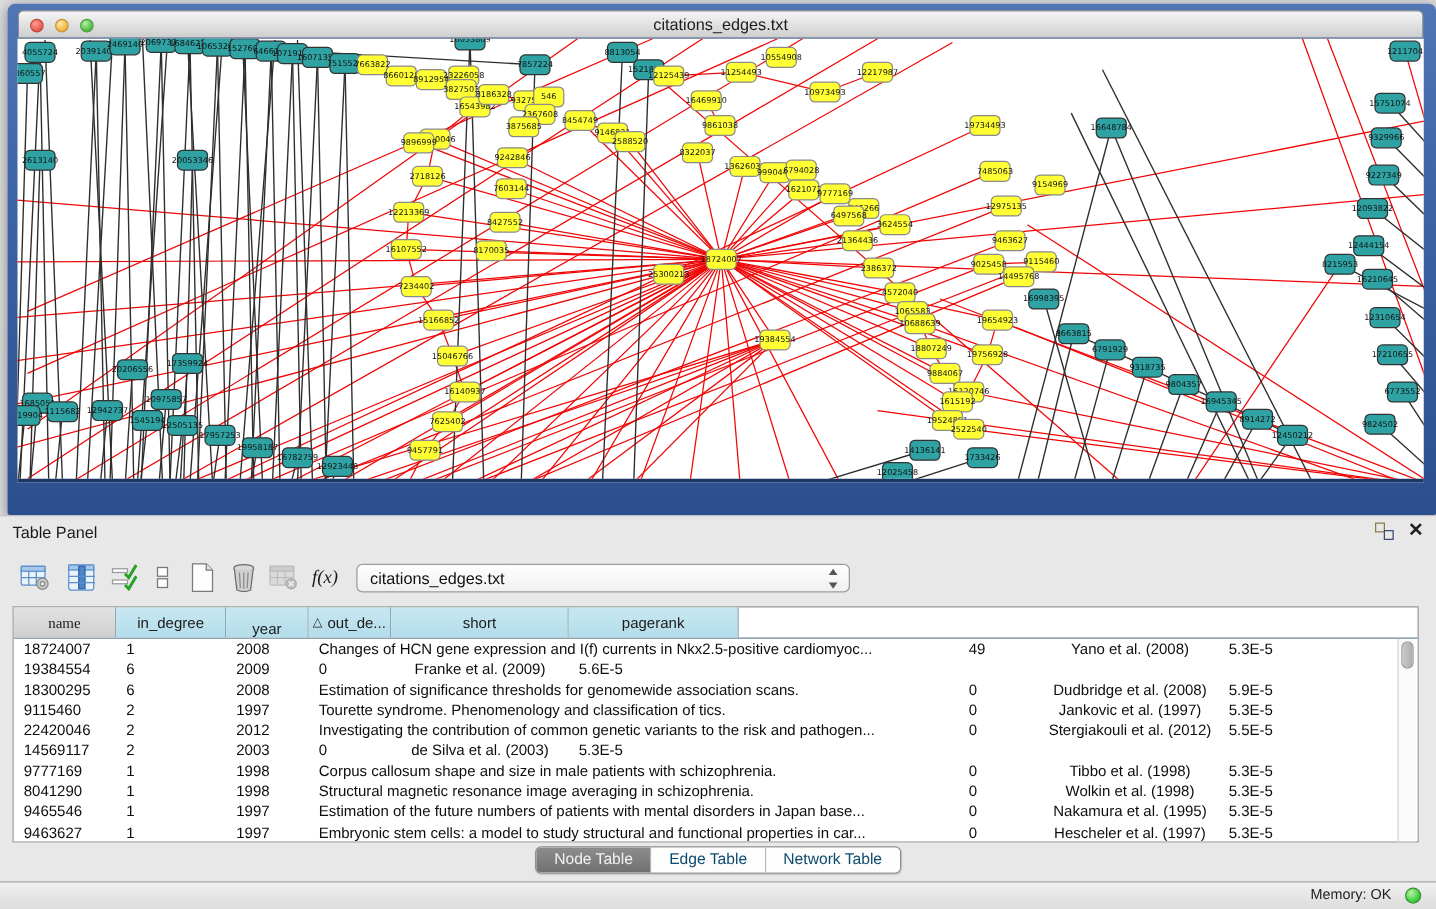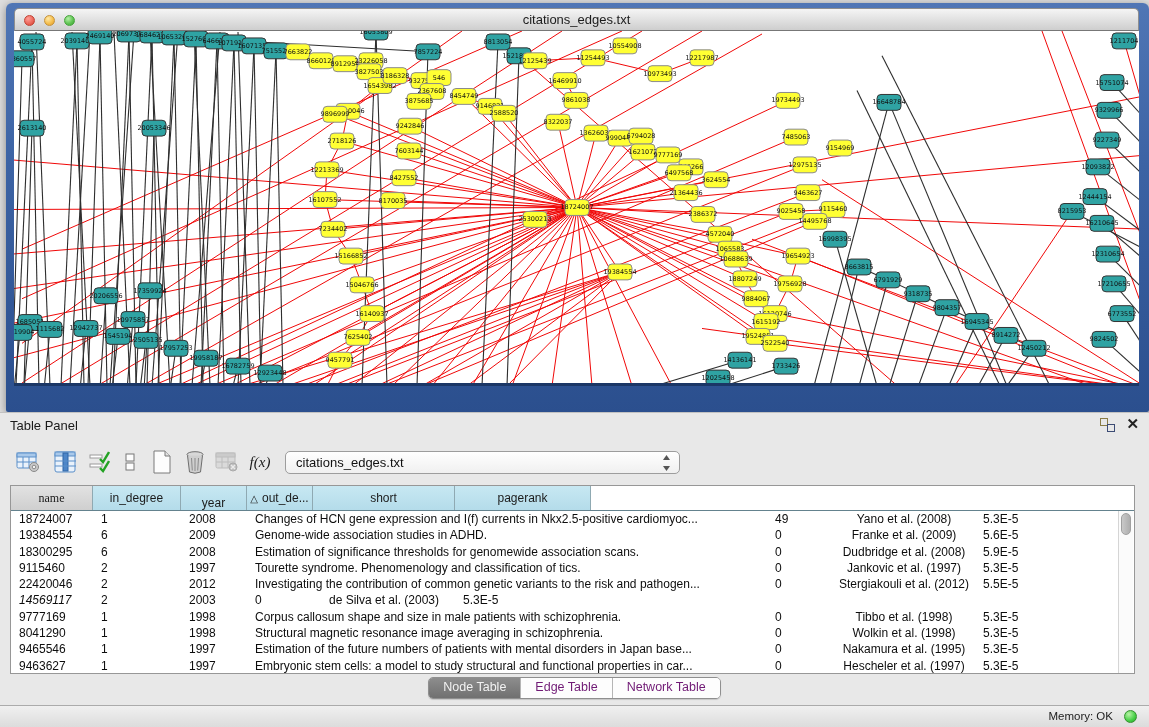--- a/index.html
+++ b/index.html
@@ -55,21 +55,21 @@
     line-height:16.3px; flex:none; }
   .td.center { text-align:center; padding-left:2px; }
   .vscroll { position:absolute; right:1px; top:0; width:15px; height:163px; background:#fbfbfb;
     border-left:1px solid #d5d5d5; }
   .vthumb { position:absolute; left:2px; top:2px; width:10px; height:22px; border-radius:5px;
     background:linear-gradient(90deg,#c9c9c9,#aeaeae); border:1px solid #a0a0a0; cursor:pointer; }
 
   .tabs { position:absolute; left:0; top:264px; width:100%; display:flex; justify-content:center; }
   .tabset { display:flex; border:1px solid #8f8f8f; border-radius:5px; overflow:hidden;
     box-shadow:0 1px 1px rgba(0,0,0,.15); }
-  .tab { font-size:12.5px; padding:2px 14px 3px; background:#fdfdfd; color:#701a75; border:none;
+  .tab { font-size:12.5px; padding:2px 14px 3px; background:#fdfdfd; color:#0c4a6e; border:none;
     border-right:1px solid #b5b5b5; cursor:pointer; line-height:15px; }
   .tab:last-child { border-right:none; }
   .tab.active { background:linear-gradient(#8d8d8d,#707070); color:#f2f2f2; }
 
   
   .statusbar { position:absolute; left:0; top:705px; width:1149px; height:22px;
     background:linear-gradient(#f0f0f0,#dcdcdc); border-top:1px solid #ababab; }
   .mem { position:absolute; right:36px; top:4px; font-size:11.5px; color:#222; }
   .memdot { position:absolute; right:12px; top:4px; width:13px; height:13px; border-radius:50%;
     background:radial-gradient(circle at 35% 30%,#b8f3a6,#46cf46 60%,#27a327); border:1px solid #35912f; cursor:pointer; }
@@ -926,21 +926,20 @@
           <div class="td" style="width: 66px;">2008</div>
           <div class="td" style="width: 520px;">Changes of HCN gene expression and I(f) currents in Nkx2.5-positive cardiomyoc...</div>
           <div class="td" style="width: 66px;">49</div>
           <div class="td center" style="width: 142px;">Yano et al. (2008)</div>
           <div class="td" style="width: 136px;">5.3E-5</div>
         </div>
         <div class="trow">
           <div class="td" style="width: 82px;">19384554</div>
           <div class="td" style="width: 88px;">6</div>
           <div class="td" style="width: 66px;">2009</div>
-          <div class="td" style="width: 520px;">Genome-wide association studies in ADHD.</div>
           <div class="td" style="width: 66px;">0</div>
           <div class="td center" style="width: 142px;">Franke et al. (2009)</div>
           <div class="td" style="width: 136px;">5.6E-5</div>
         </div>
         <div class="trow">
           <div class="td" style="width: 82px;">18300295</div>
           <div class="td" style="width: 88px;">6</div>
           <div class="td" style="width: 66px;">2008</div>
           <div class="td" style="width: 520px;">Estimation of significance thresholds for genomewide association scans.</div>
           <div class="td" style="width: 66px;">0</div>
@@ -959,21 +958,21 @@
         <div class="trow">
           <div class="td" style="width: 82px;">22420046</div>
           <div class="td" style="width: 88px;">2</div>
           <div class="td" style="width: 66px;">2012</div>
           <div class="td" style="width: 520px;">Investigating the contribution of common genetic variants to the risk and pathogen...</div>
           <div class="td" style="width: 66px;">0</div>
           <div class="td center" style="width: 142px;">Stergiakouli et al. (2012)</div>
           <div class="td" style="width: 136px;">5.5E-5</div>
         </div>
         <div class="trow">
-          <div class="td" style="width: 82px; font-style: italic;">14569117</div>
+          <div class="td" style="width: 82px;">14569117</div>
           <div class="td" style="width: 88px;">2</div>
           <div class="td" style="width: 66px;">2003</div>
           <div class="td" style="width: 66px;">0</div>
           <div class="td center" style="width: 142px;">de Silva et al. (2003)</div>
           <div class="td" style="width: 136px;">5.3E-5</div>
         </div>
         <div class="trow">
           <div class="td" style="width: 82px;">9777169</div>
           <div class="td" style="width: 88px;">1</div>
           <div class="td" style="width: 66px;">1998</div>

